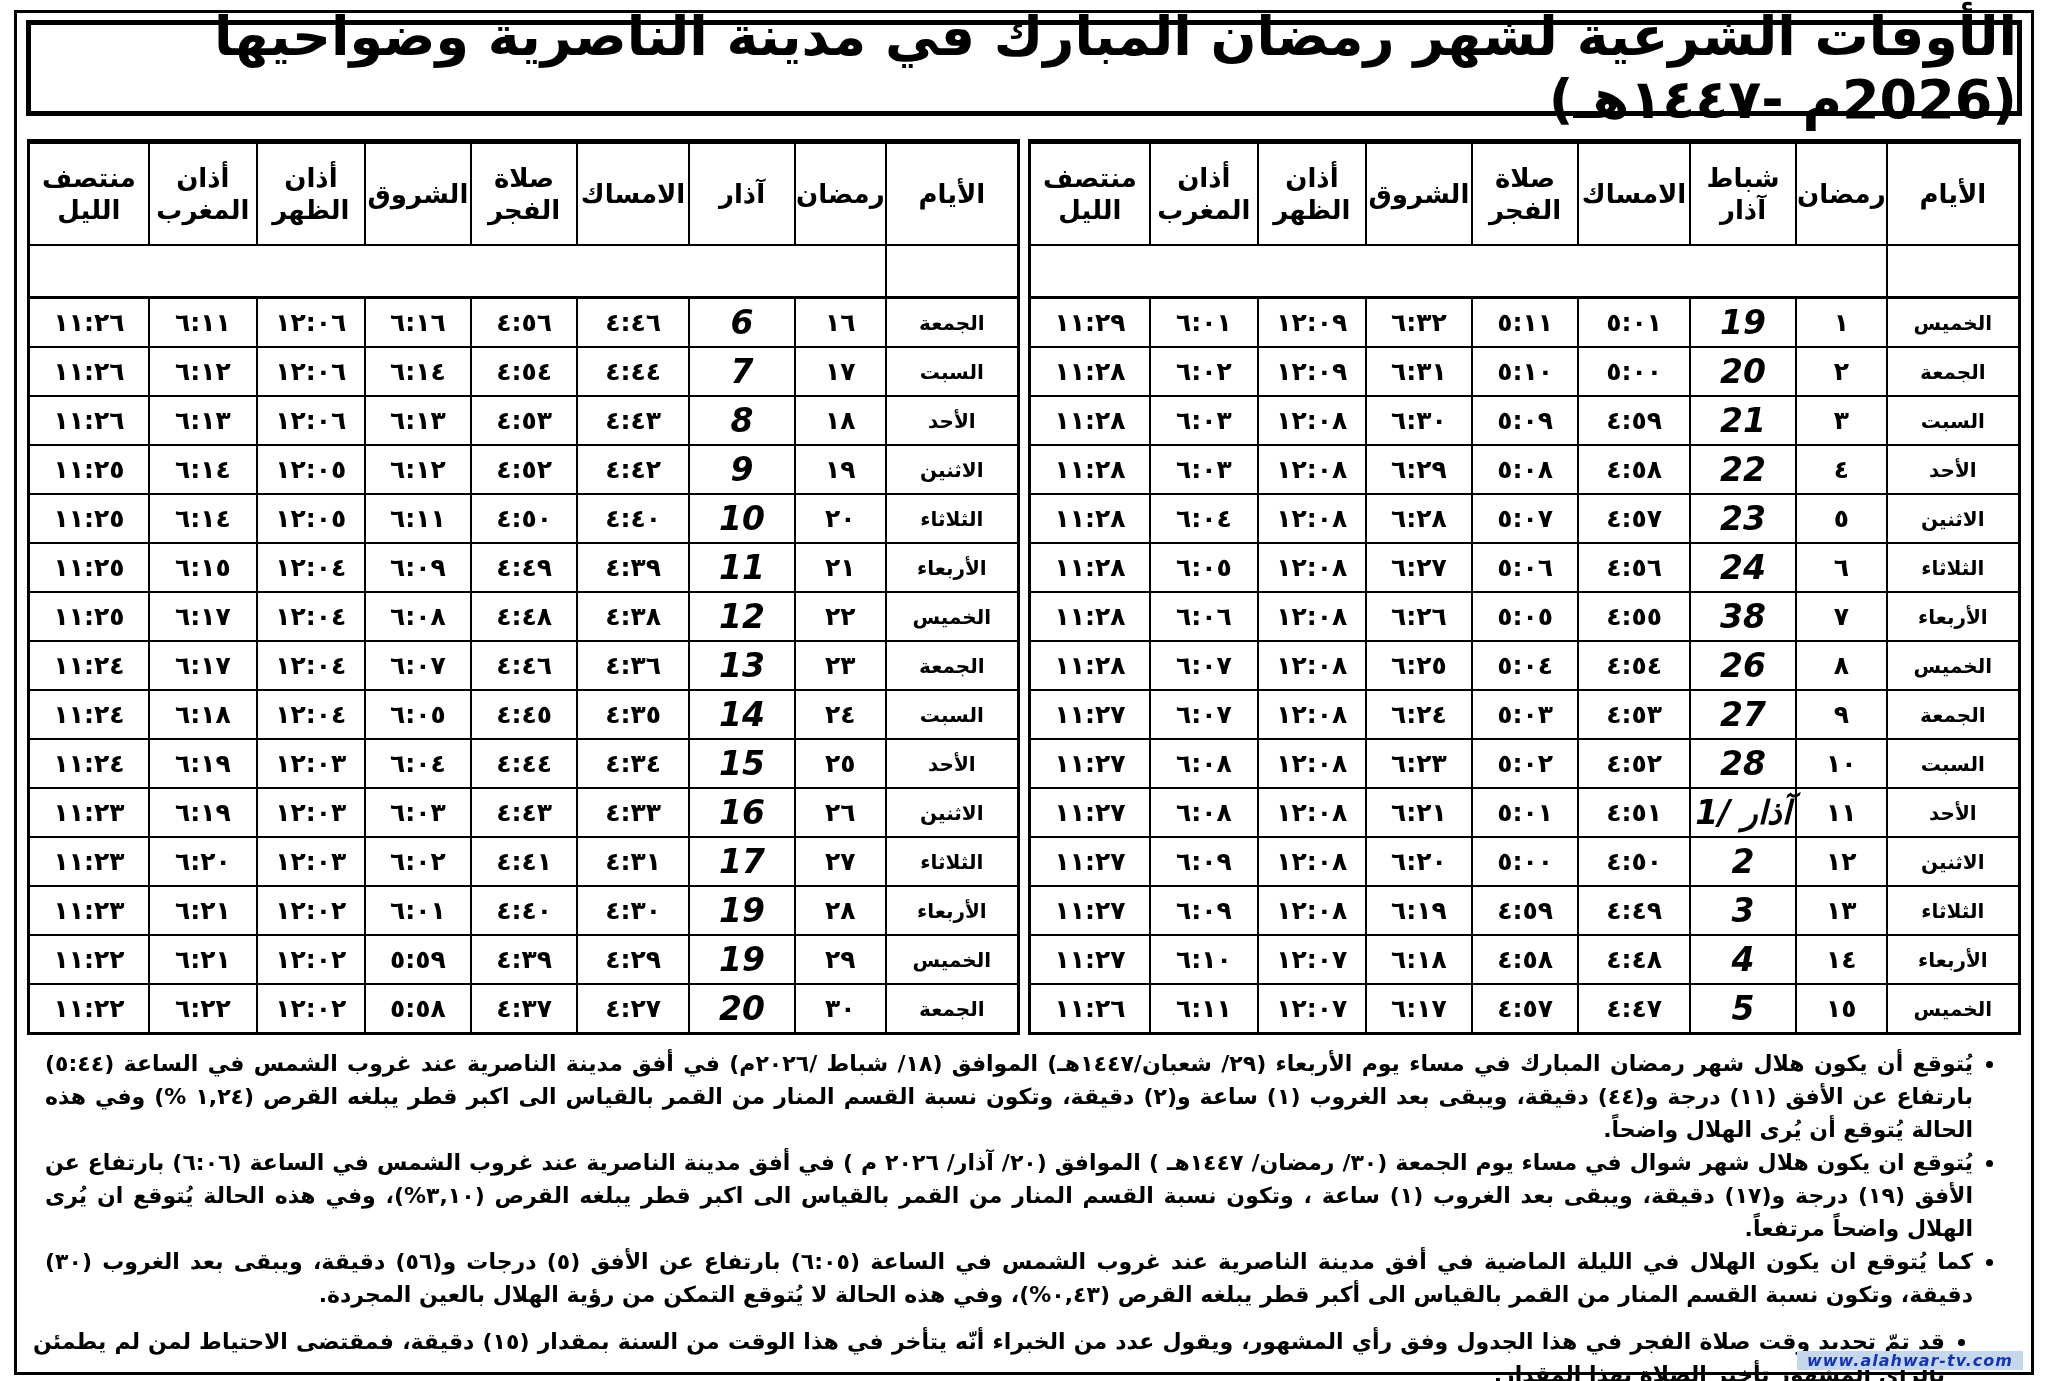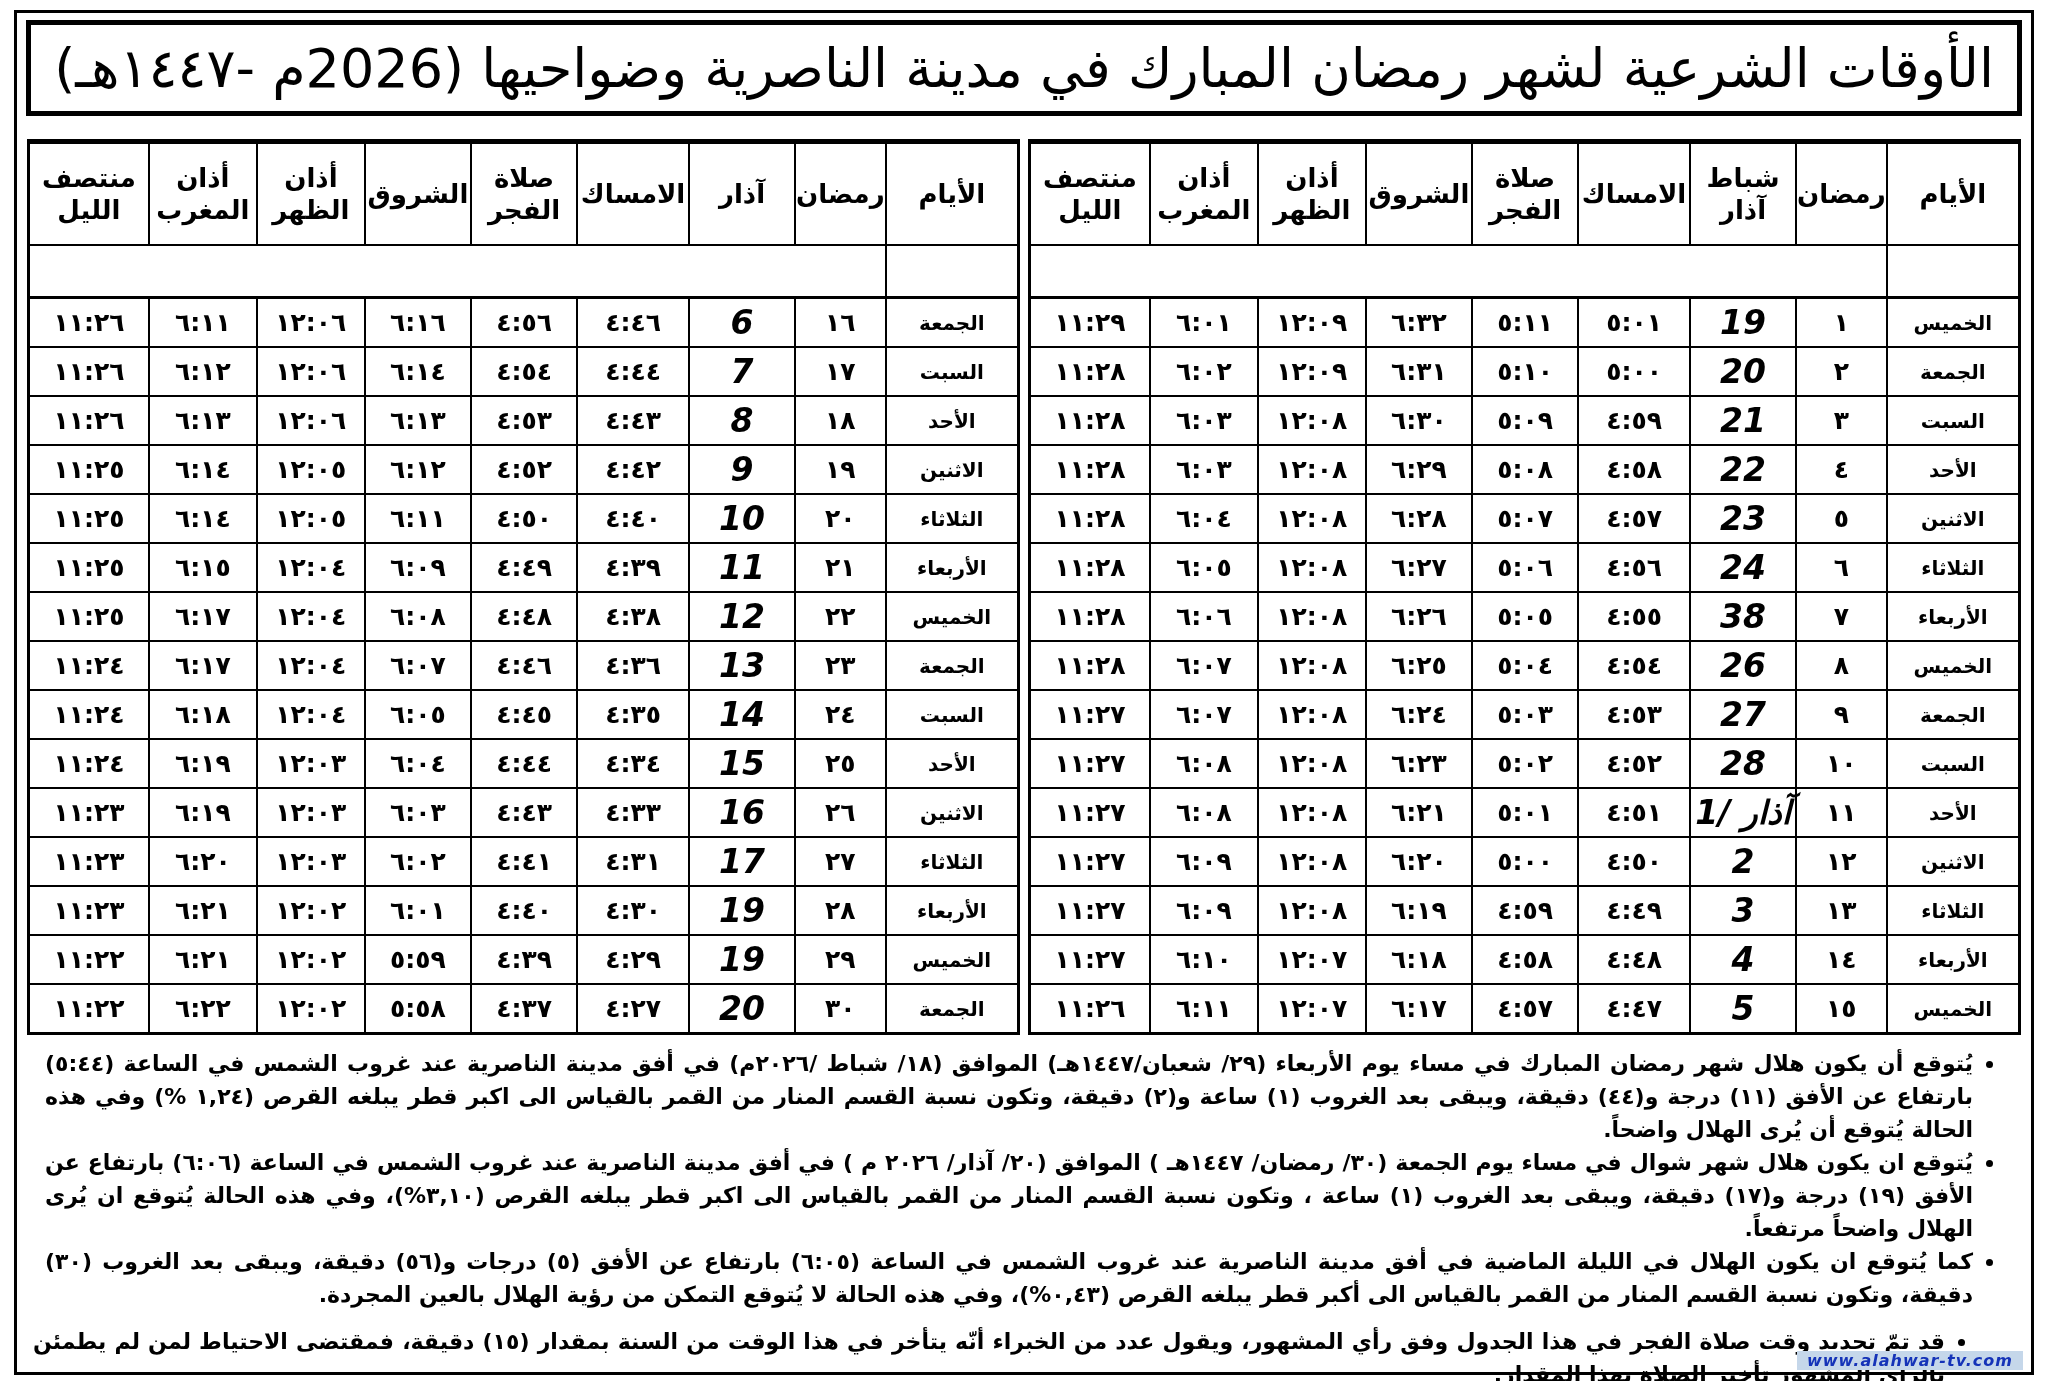--- a/index.html
+++ b/index.html
@@ -23,21 +23,21 @@
   }
   
   .title-box{
     border:4px solid #000;
     box-shadow:0 0 0 1px #000;
     height:86px;
     display:flex;align-items:center;justify-content:center;
     margin-bottom:24px;
   }
   .title-box h1{
-    margin:0;font-size:54px;font-weight:normal;letter-spacing:-1px;
+    margin:0;font-size:54px;font-weight:bold;letter-spacing:-1px;
     font-family:"DejaVu Sans",sans-serif;
   }
   
   .tables{display:flex;gap:8px;}
   .tbl-wrap{width:calc(50% - 4px);}
   table{
     border-collapse:collapse;table-layout:fixed;width:100%;
     border:3px solid #000;border-top:5px solid #000;
   }
   th,td{border:2px solid #000;text-align:center;vertical-align:middle;padding:0;}

